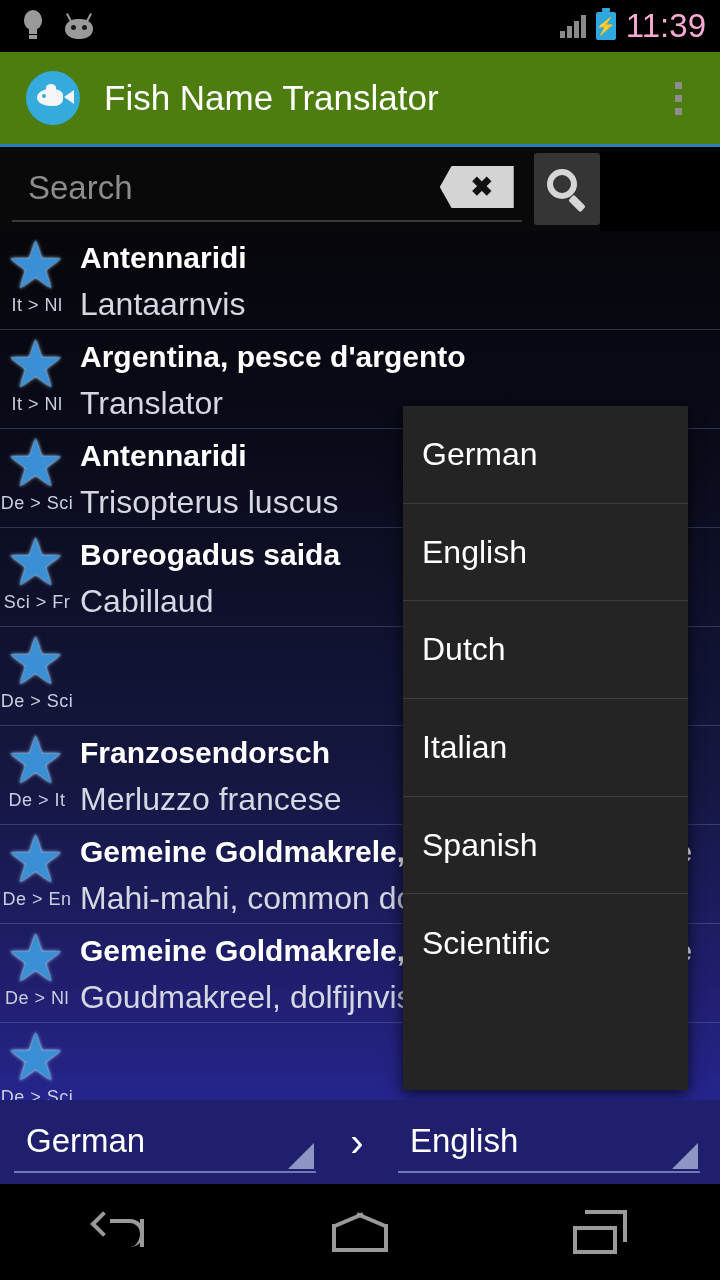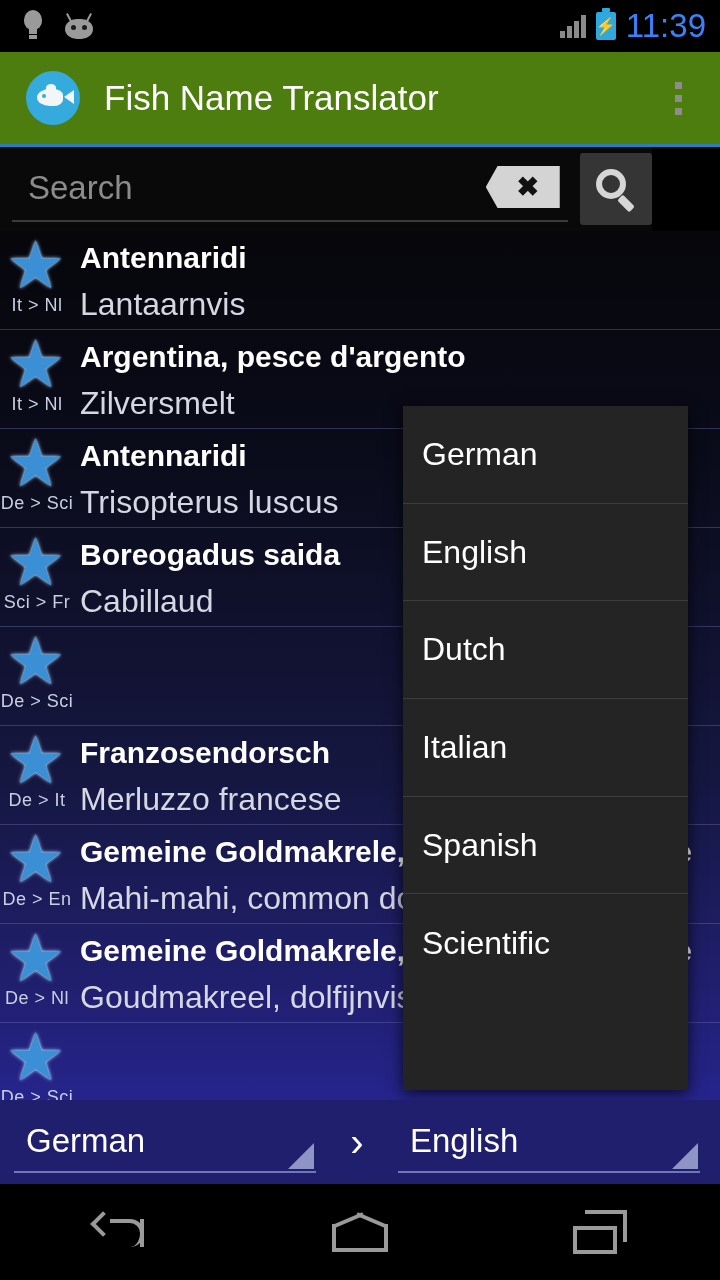--- a/index.html
+++ b/index.html
@@ -31,21 +31,21 @@
   .droid-icon .eye.l{ left:9px; } .droid-icon .eye.r{ right:9px; }
   .signal{ display:flex; align-items:flex-end; gap:2px; height:24px; }
   .signal i{ width:5px; background:#8a8a8a; display:block; }
   .signal i:nth-child(1){ height:7px; }
   .signal i:nth-child(2){ height:12px; }
   .signal i:nth-child(3){ height:17px; }
   .signal i:nth-child(4){ height:23px; }
   .battery{ position:relative; width:20px; height:28px; background:#2fa8e0; border-radius:2px; }
   .battery:before{ content:""; position:absolute; left:6px; top:-4px; width:8px; height:4px; background:#2fa8e0; border-radius:1px; }
   .battery .bolt{ position:absolute; left:50%; top:50%; transform:translate(-50%,-50%); font-size:17px; color:#fff; line-height:1; }
-  .clock{ color:#3b82f6; font-size:33px; letter-spacing:0px; font-weight:400; }
+  .clock{ color:#f9a8d4; font-size:33px; letter-spacing:0px; font-weight:400; }
 
   
   .actionbar{
     position:absolute; left:0; top:52px; width:720px; height:92px;
     background:#4d7c0f; display:flex; align-items:center;
   }
   .app-icon{
     width:54px; height:54px; border-radius:50%; background:#35aadc;
     margin-left:26px; position:relative; flex:none;
   }
@@ -65,21 +65,21 @@
     position:absolute; left:20px; top:13px; width:10px; height:7px; background:#f2f6f7;
     border-radius:50% 50% 0 0;
   }
   .ab-title{ color:#ffffff; font-size:35px; margin-left:24px; font-weight:400; white-space:nowrap; }
   .overflow{ margin-left:auto; margin-right:30px; display:flex; flex-direction:column; gap:6px; padding:8px; }
   .overflow i{ display:block; width:7px; height:7px; background:#8d8d8d; }
   .ab-divider{ position:absolute; left:0; top:144px; width:720px; height:3px; background:#2a7fb8; }
 
   
   .searchrow{
-    position:absolute; left:0; top:147px; width:652px; height:84px;
+    position:absolute; left:0; top:147px; width:600px; height:84px;
     background:#090909; display:flex; align-items:center;
   }
   .searchfield{
     position:relative; margin-left:12px; width:600px; height:66px;
     border-bottom:2px solid #3a3a3a; display:flex; align-items:center;
   }
   .searchfield .placeholder{
     color:#8c8c8c; font-size:33px; padding-left:16px; pointer-events:none;
   }
   .clear-btn{
@@ -283,21 +283,21 @@
           <div class="trans">Lantaarnvis</div>
         </div>
       </div>
       <div class="row">
         <div class="star-cell">
           <span class="star">★</span>
           <span class="langpair">It &gt; Nl</span>
         </div>
         <div class="texts">
           <div class="term">Argentina, pesce d'argento</div>
-          <div class="trans">Zilversmelt</div>
+          <div class="trans">Translator</div>
         </div>
       </div>
       <div class="row">
         <div class="star-cell">
           <span class="star">★</span>
           <span class="langpair">De &gt; Sci</span>
         </div>
         <div class="texts">
           <div class="term">Antennaridi</div>
           <div class="trans">Trisopterus luscus</div>

